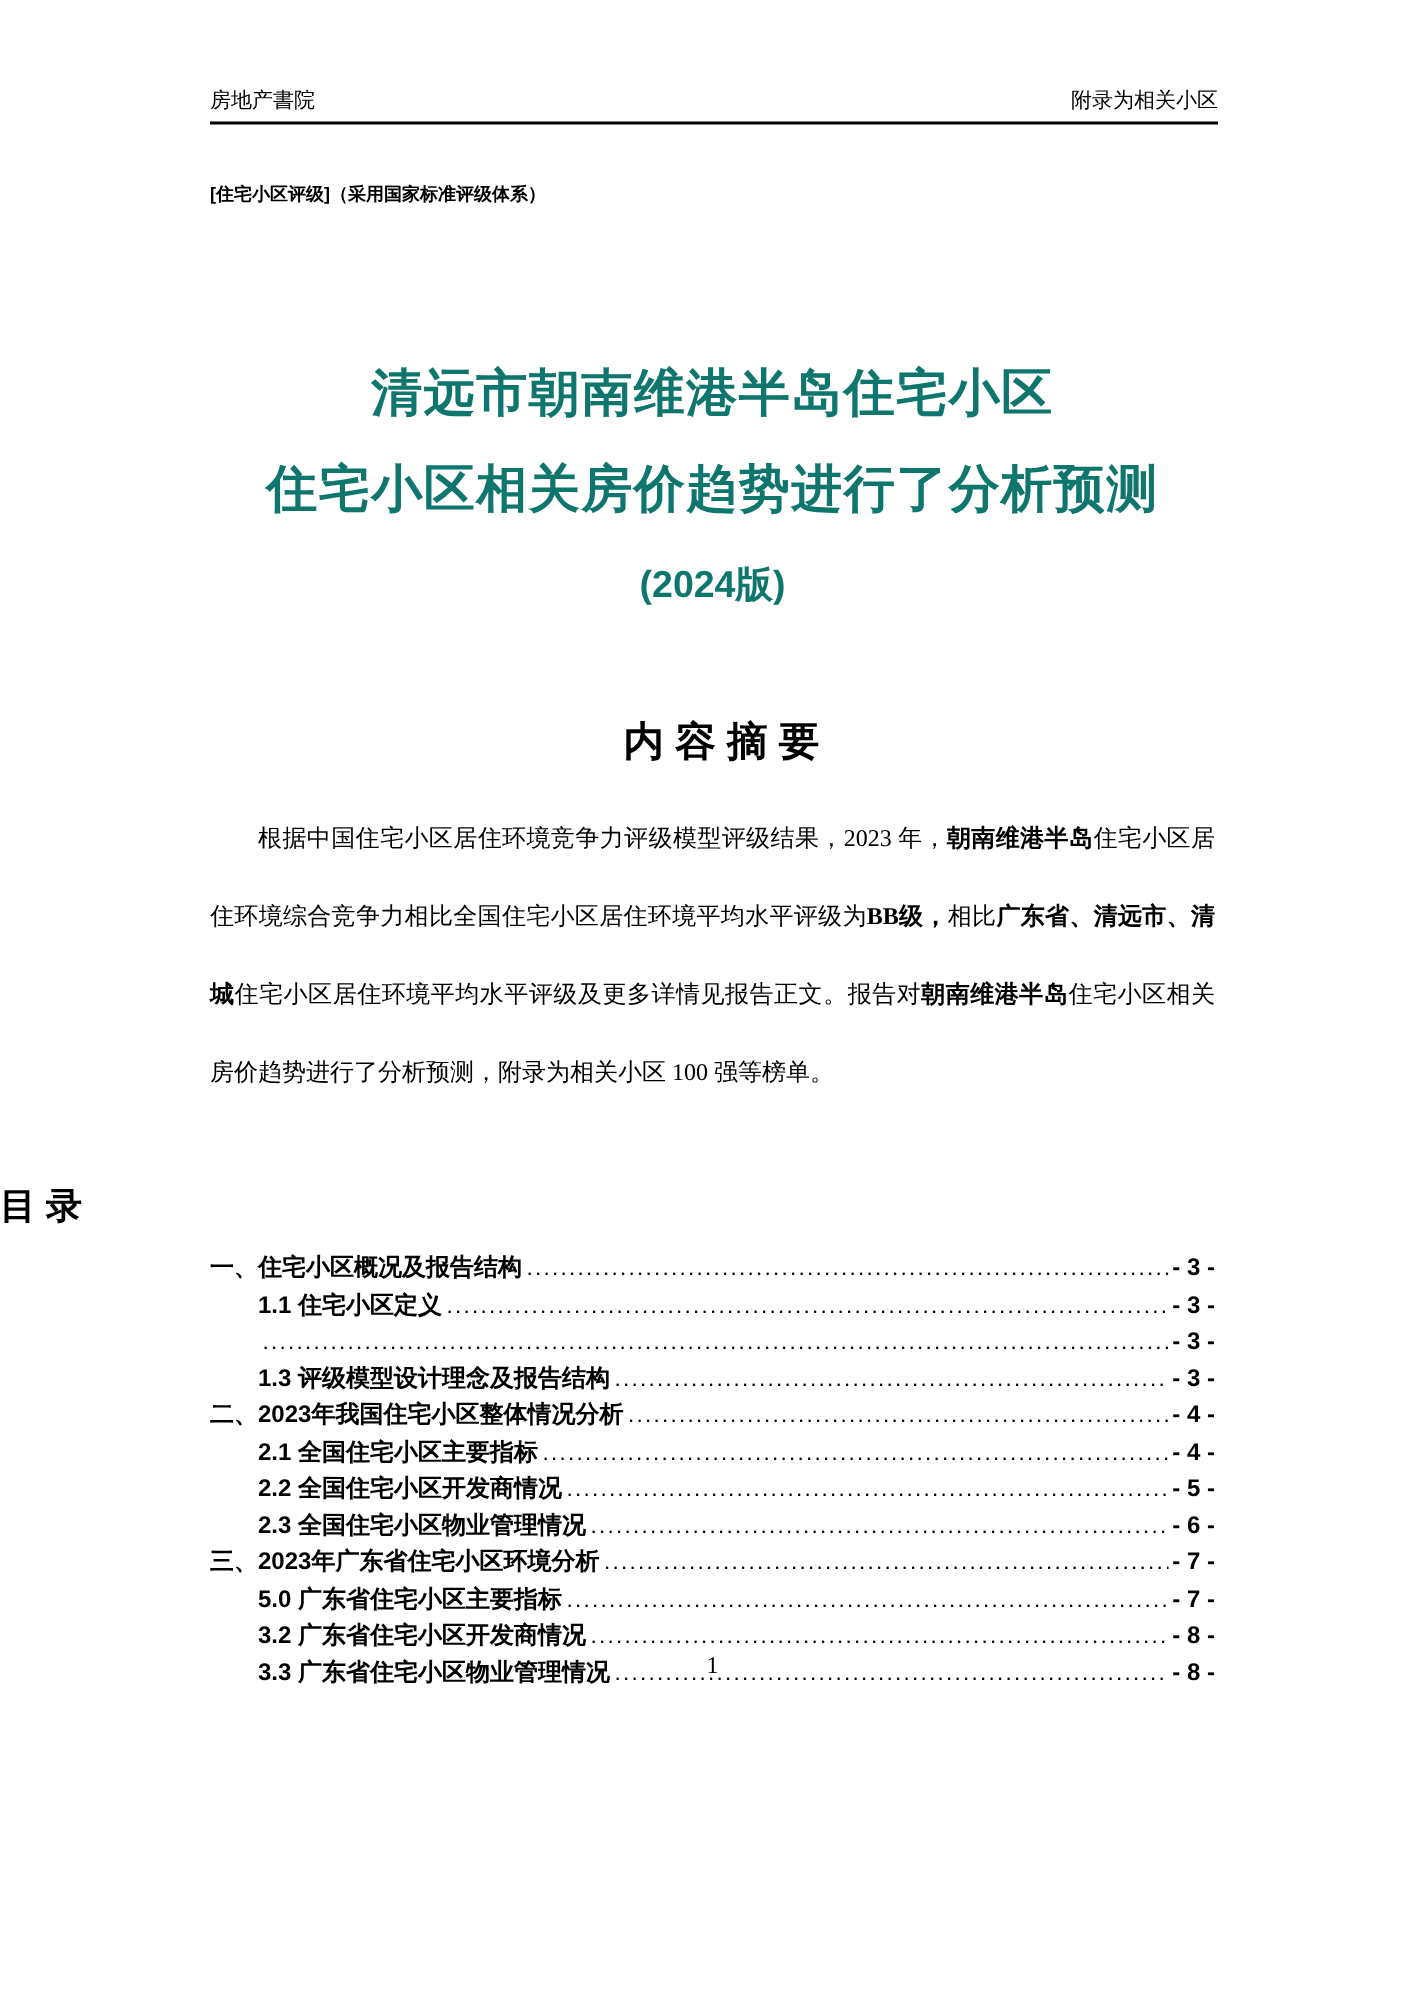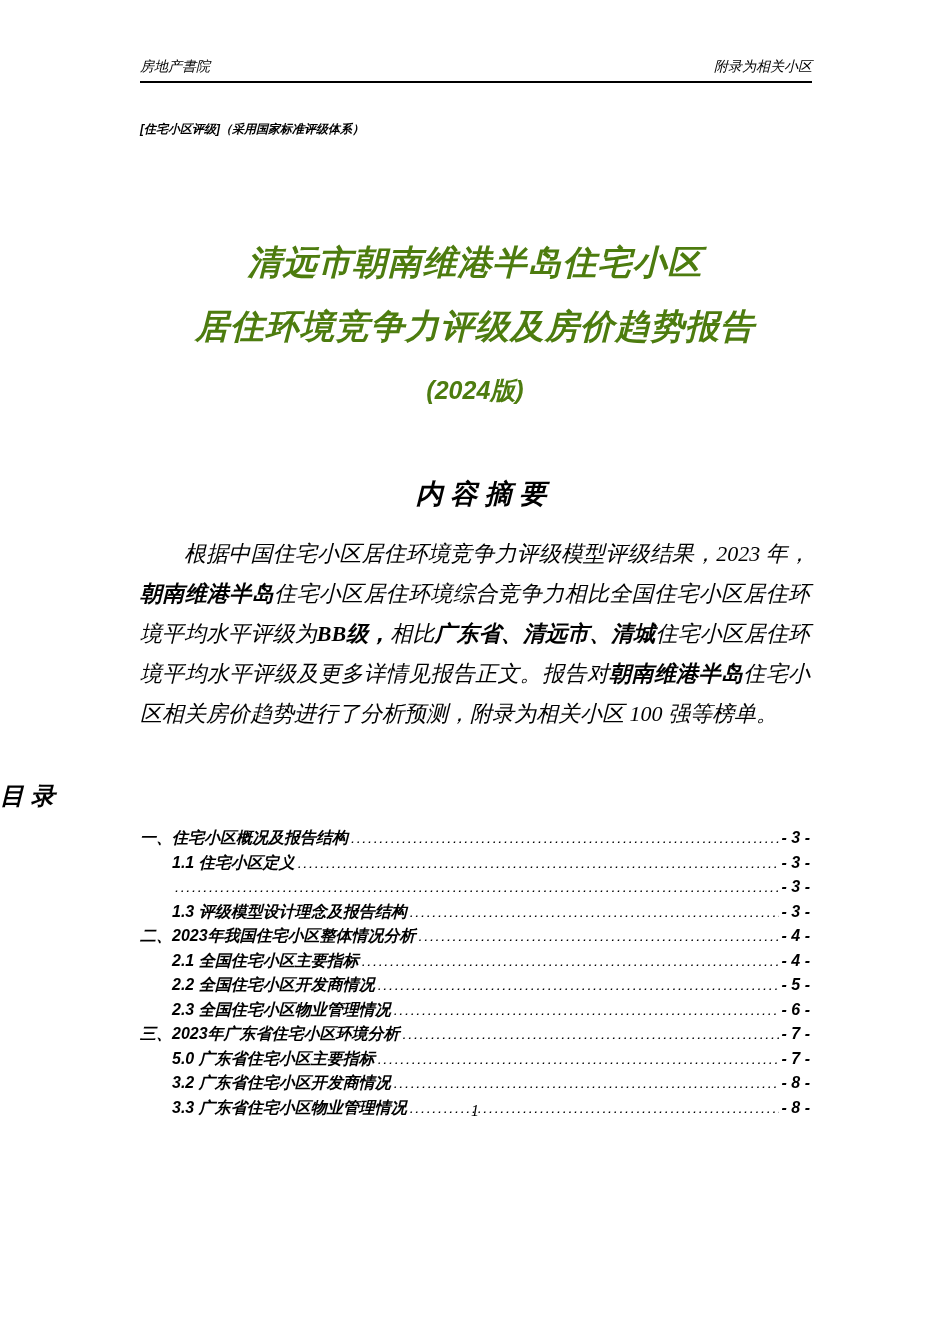--- a/index.html
+++ b/index.html
@@ -6,21 +6,20 @@
   html, body { background: #ffffff; }
   .page {
     width: 950px;
     height: 1196px;
     margin: 0 auto;
     background: #ffffff;
     position: relative;
     overflow: hidden;
     color: #000;
     font-family: "Liberation Serif", "DejaVu Serif", serif;
-    font-style: italic;
   }
   .header-bar {
     display: flex;
     justify-content: space-between;
     align-items: flex-end;
     margin: 58px 138px 0 140px;
     padding-bottom: 5px;
     border-bottom: 2px solid #000;
     font-size: 14px;
   }
@@ -41,22 +40,22 @@
   .summary-heading {
     margin-top: 66px;
     text-align: center;
     font-size: 27px;
     font-weight: bold;
     font-family: "Liberation Sans", "DejaVu Sans", sans-serif;
     padding-left: 12px;
   }
   .summary {
     margin: 22px 140px 0;
-    font-size: 22px;
-    line-height: 40px;
+    font-size: 16px;
+    line-height: 52px;
     text-align: justify;
     text-indent: 2em;
   }
   .summary .bold { font-weight: bold; }
   .toc-heading {
     margin-top: 46px;
     font-size: 24px;
     font-weight: bold;
     font-family: "Liberation Sans", "DejaVu Sans", sans-serif;
   }
@@ -94,23 +93,23 @@
 
 <div class="page">
 
   <div class="header-bar">
     <span>房地产書院</span>
     <span>附录为相关小区</span>
   </div>
 
   <p class="classification">[住宅小区评级]（采用国家标准评级体系）</p>
 
-  <div class="title-block" style="color: #4d7c0f;">
+  <div class="title-block" style="color: #0f766e;">
     <div class="title-line">清远市朝南维港半岛住宅小区</div>
-    <div class="title-line">居住环境竞争力评级及房价趋势报告</div>
+    <div class="title-line">住宅小区相关房价趋势进行了分析预测</div>
     <div class="title-edition">(2024版)</div>
   </div>
 
   <h3 class="summary-heading">内 容 摘 要</h3>
 
   <p class="summary"><span class="">根据中国住宅小区居住环境竞争力评级模型评级结果，2023 年，</span><span class="bold">朝南维港半岛</span><span class="">住宅小区居住环境综合竞争力相比全国住宅小区居住环境平均水平评级为</span><span class="bold">BB级，</span><span class="">相比</span><span class="bold">广东省、清远市、清城</span><span class="">住宅小区居住环境平均水平评级及更多详情见报告正文。报告对</span><span class="bold">朝南维港半岛</span><span class="">住宅小区相关房价趋势进行了分析预测，附录为相关小区 100 强等榜单。</span></p>
 
   <h3 class="toc-heading">目 录</h3>
 
   <div class="toc">

